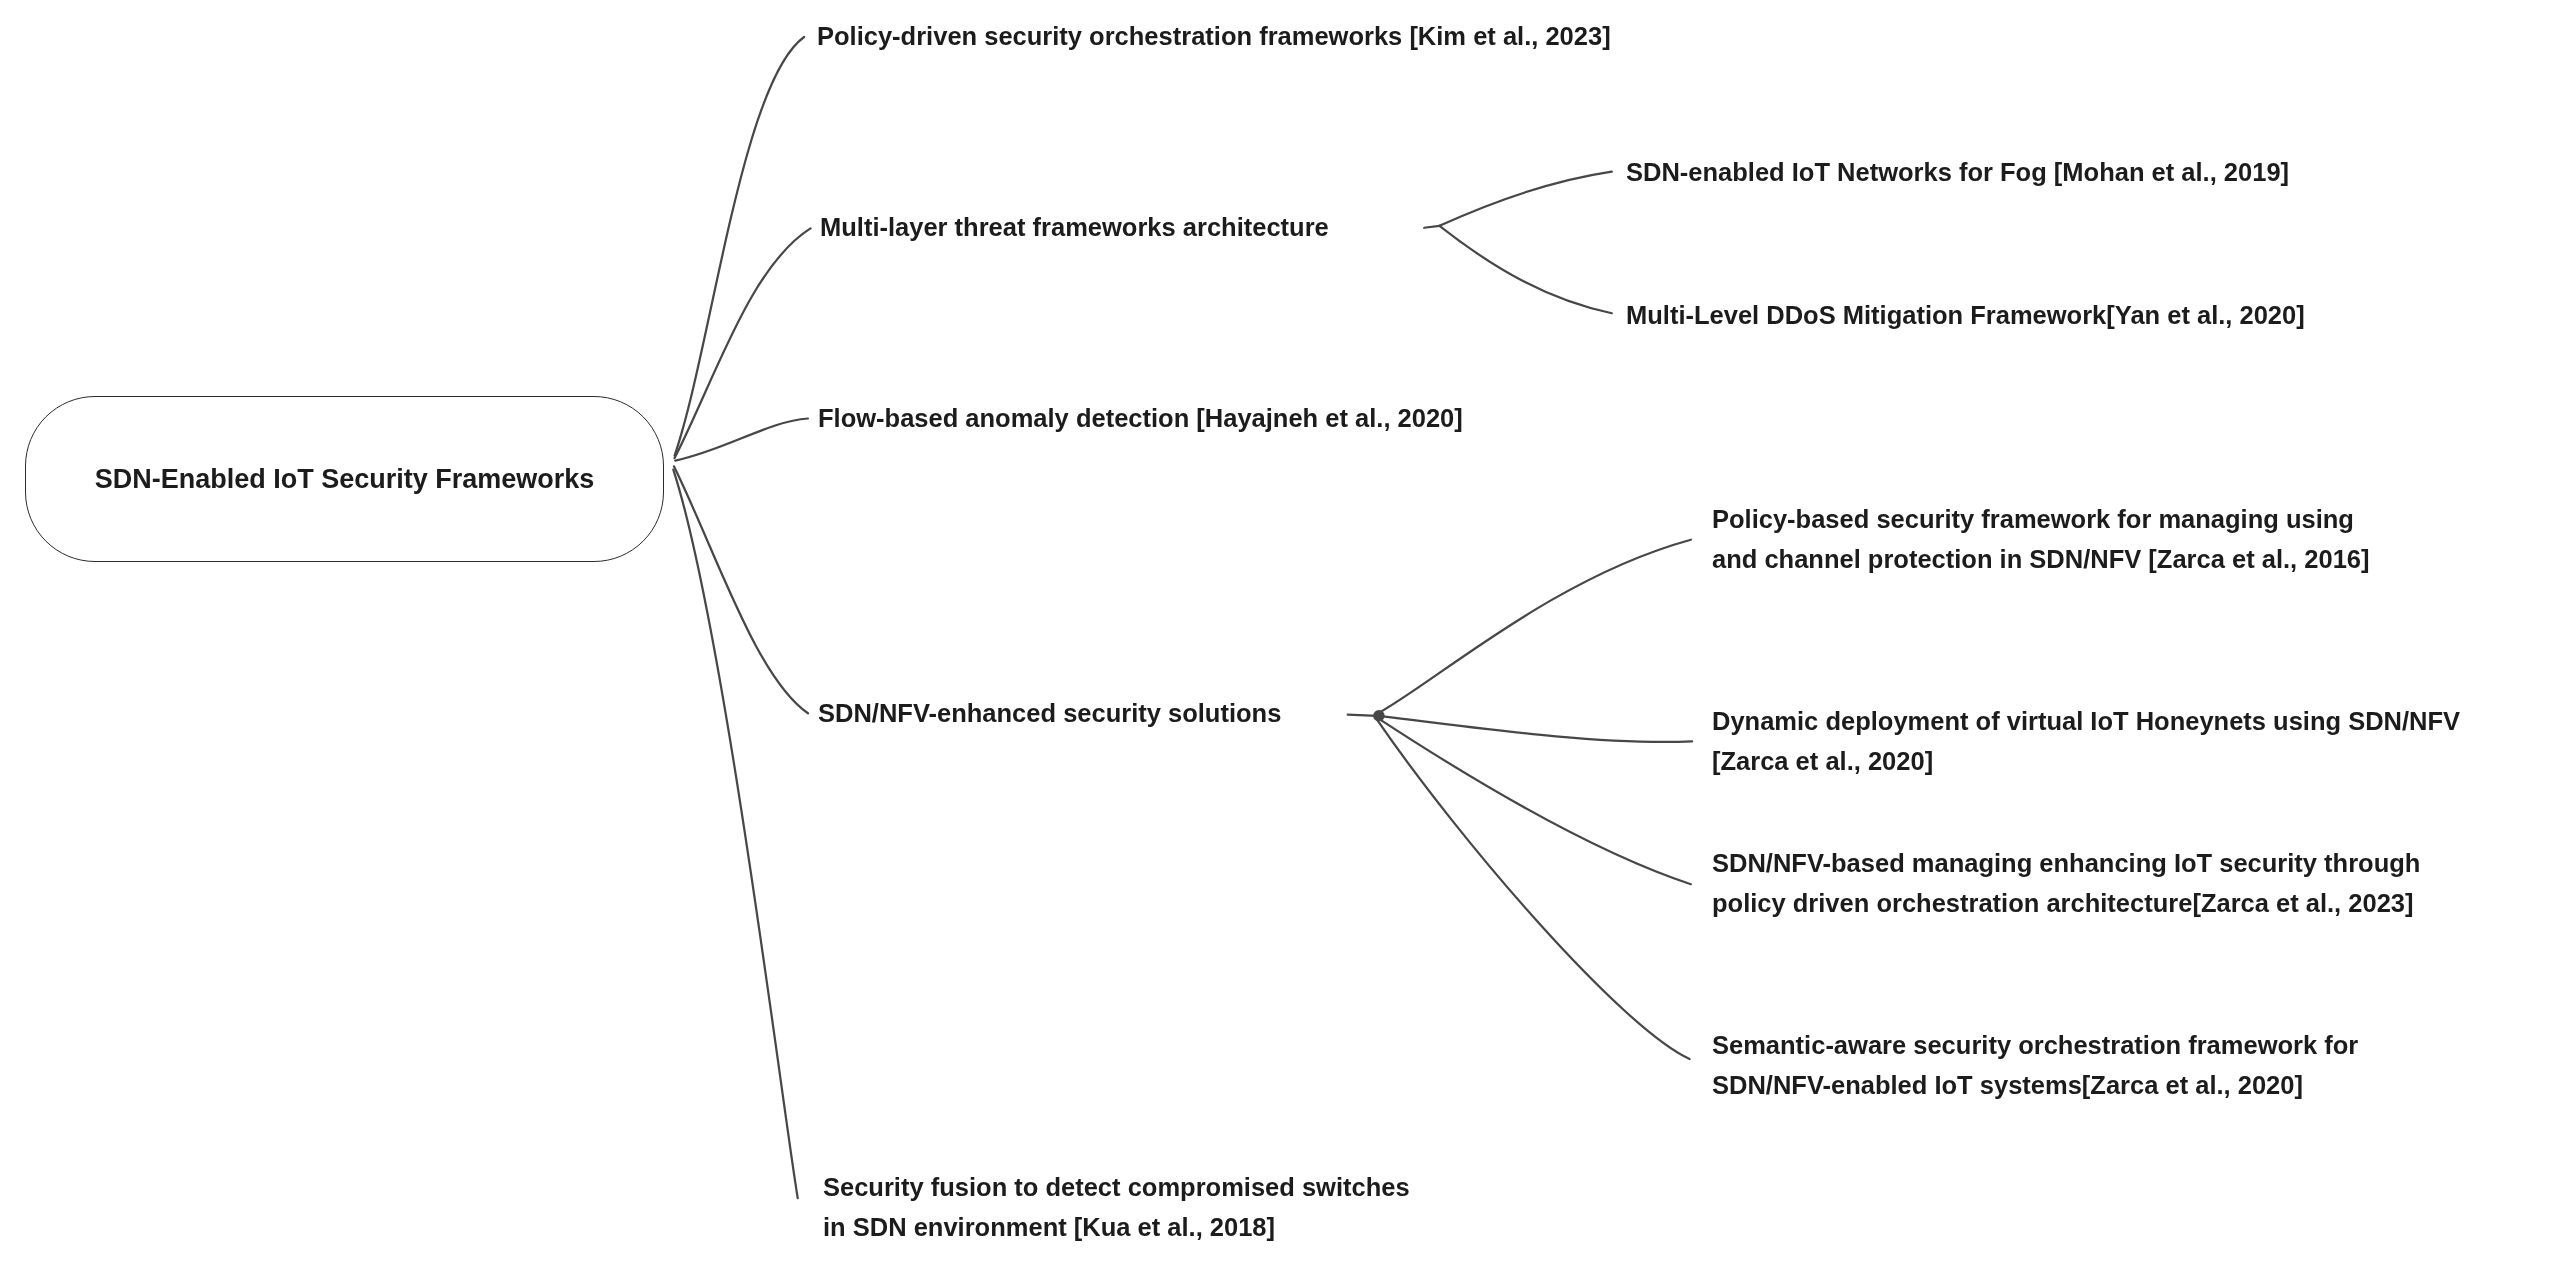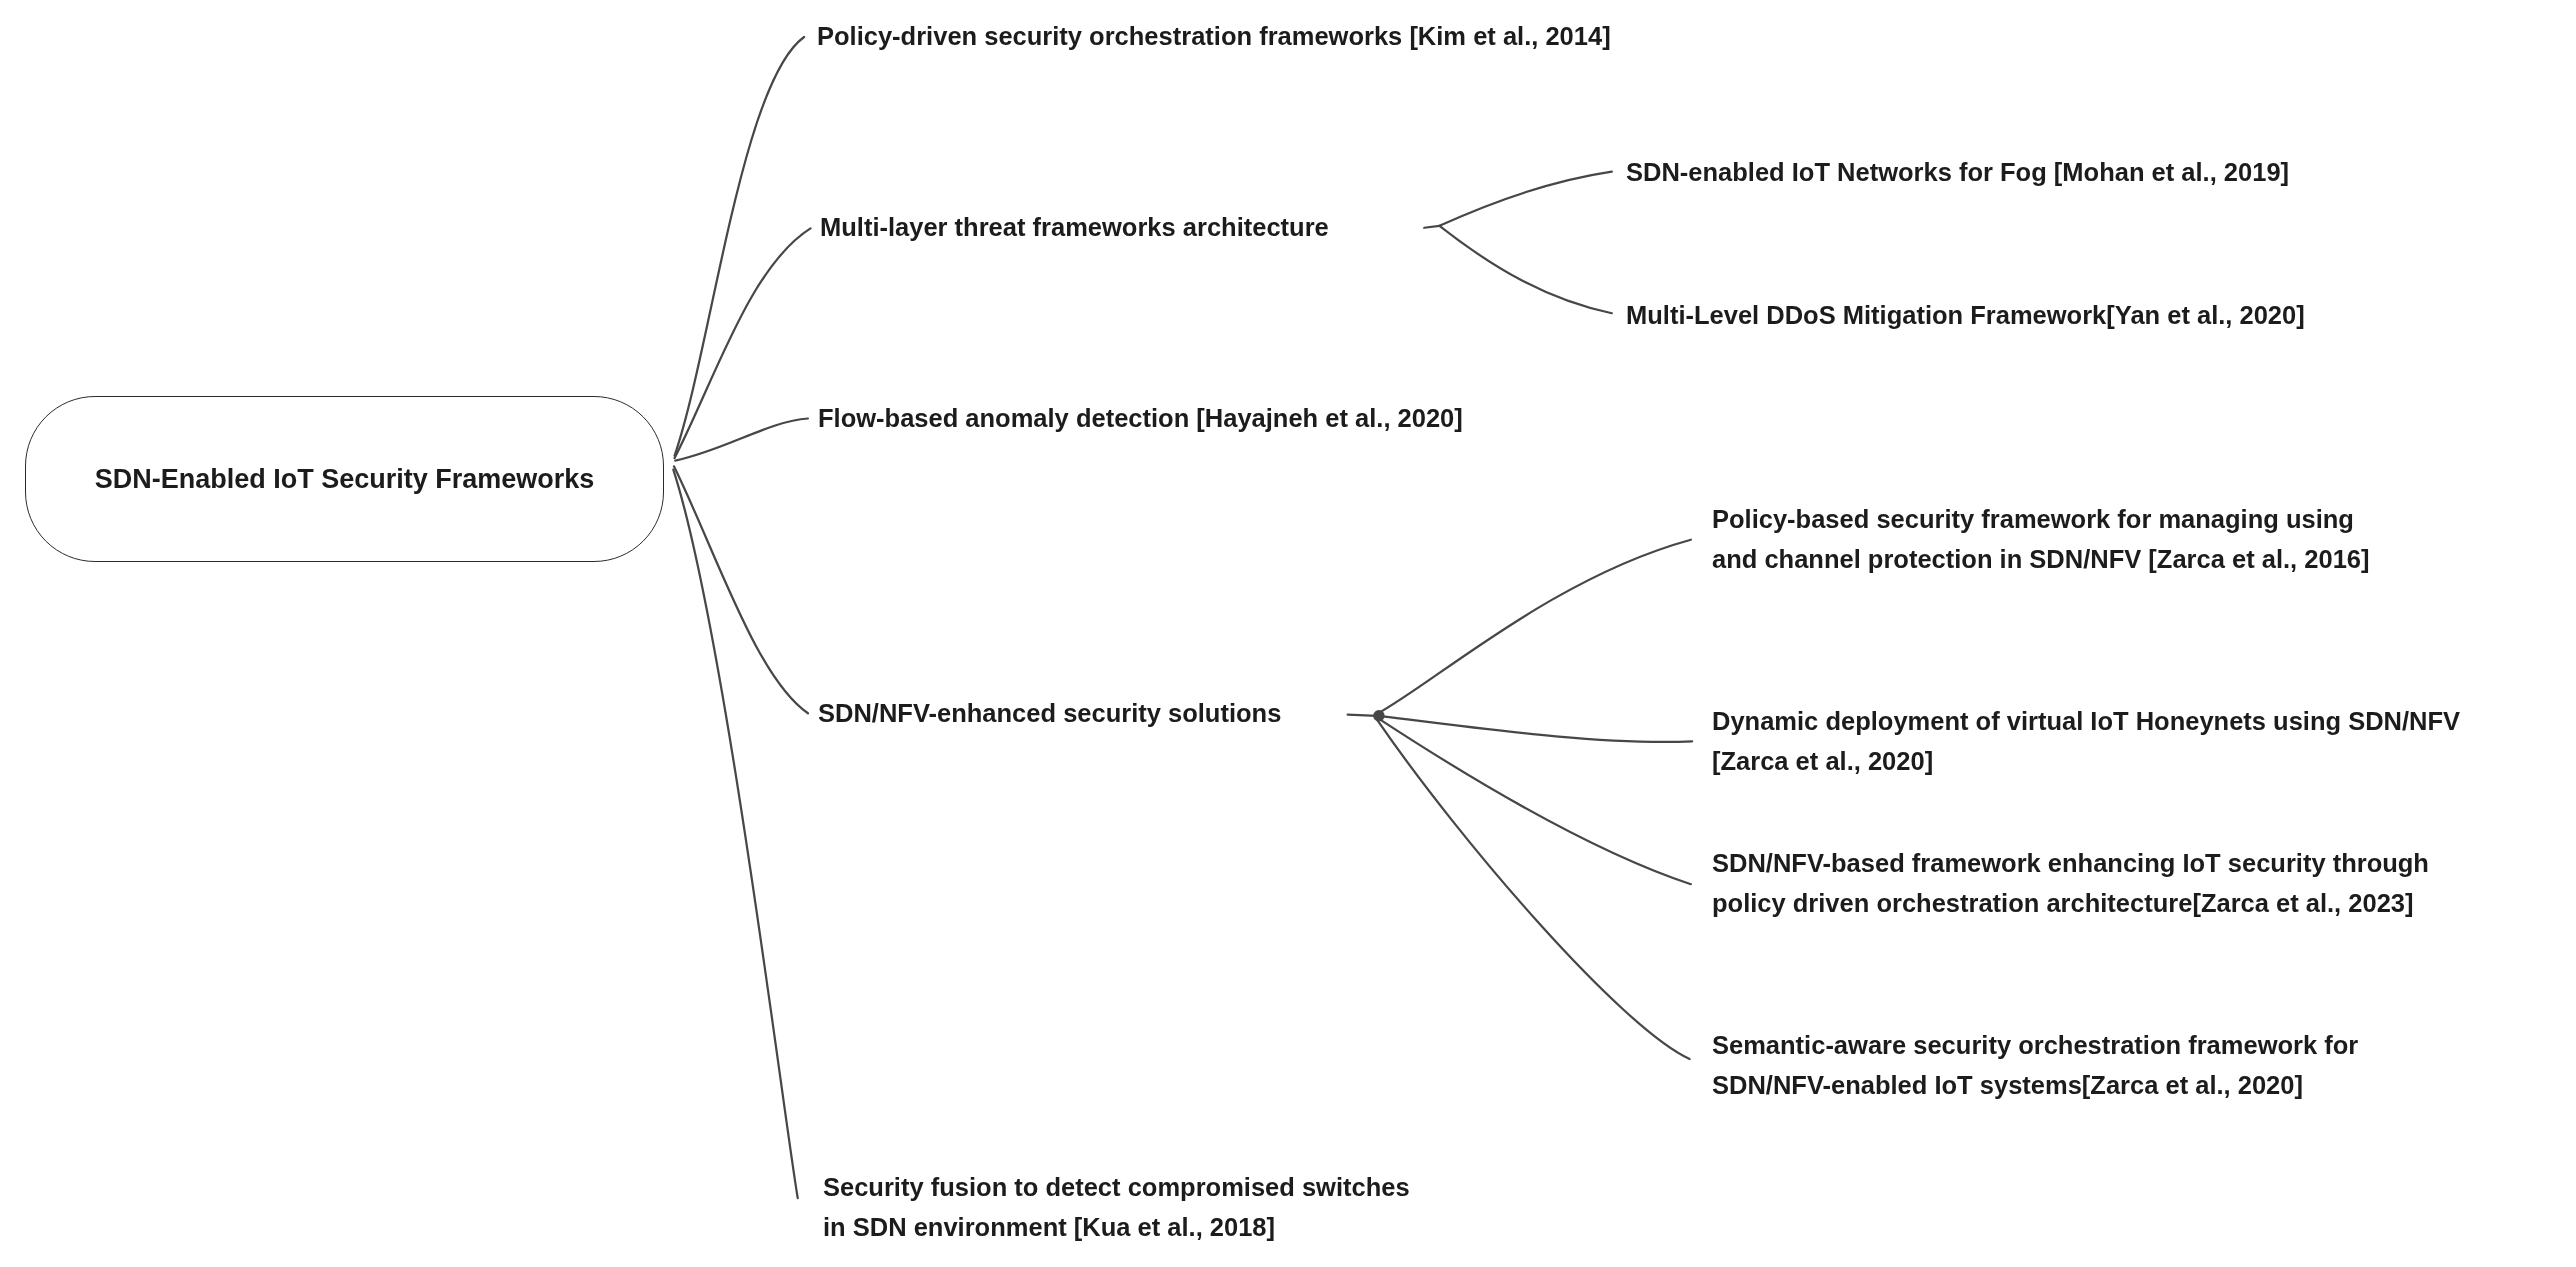--- a/index.html
+++ b/index.html
@@ -74,21 +74,21 @@
       <path d="M 2160 1126 C 2270 1198, 2480 1330, 2650 1386"></path>
       <path d="M 2158 1128 C 2290 1320, 2540 1610, 2648 1660"></path>
     </g>
     <circle cx="2161" cy="1122" r="9" fill="#474747"></circle>
   </svg>
 
   <div class="root-node">
     <span class="root-label">SDN-Enabled IoT Security Frameworks</span>
   </div>
 
-  <div class="label" style="left:817px; top:36px">Policy-driven security orchestration frameworks [Kim et al., 2014]</div>
+  <div class="label" style="left:817px; top:36px">Policy-driven security orchestration frameworks [Kim et al., 2023]</div>
 
   <div class="label" style="left:820px; top:227px">Multi-layer threat frameworks architecture</div>
 
   <div class="label" style="left:1626px; top:172px">SDN-enabled IoT Networks for Fog [Mohan et al., 2019]</div>
 
   <div class="label" style="left:1626px; top:315px">Multi-Level DDoS Mitigation Framework[Yan et al., 2020]</div>
 
   <div class="label" style="left:818px; top:418px">Flow-based anomaly detection [Hayajneh et al., 2020]</div>
 
   <div class="label" style="left:818px; top:713px">SDN/NFV-enhanced security solutions</div>
@@ -97,21 +97,21 @@
     <div>Policy-based security framework for managing using</div>
     <div>and channel protection in SDN/NFV [Zarca et al., 2016]</div>
   </div>
 
   <div class="block" style="left:1712px; top:701px">
     <div>Dynamic deployment of virtual IoT Honeynets using SDN/NFV</div>
     <div>[Zarca et al., 2020]</div>
   </div>
 
   <div class="block" style="left:1712px; top:843px">
-    <div>SDN/NFV-based framework enhancing IoT security through</div>
+    <div>SDN/NFV-based managing enhancing IoT security through</div>
     <div>policy driven orchestration architecture[Zarca et al., 2023]</div>
   </div>
 
   <div class="block" style="left:1712px; top:1025px">
     <div>Semantic-aware security orchestration framework for</div>
     <div>SDN/NFV-enabled IoT systems[Zarca et al., 2020]</div>
   </div>
 
   <div class="block" style="left:823px; top:1167px">
     <div>Security fusion to detect compromised switches</div>

